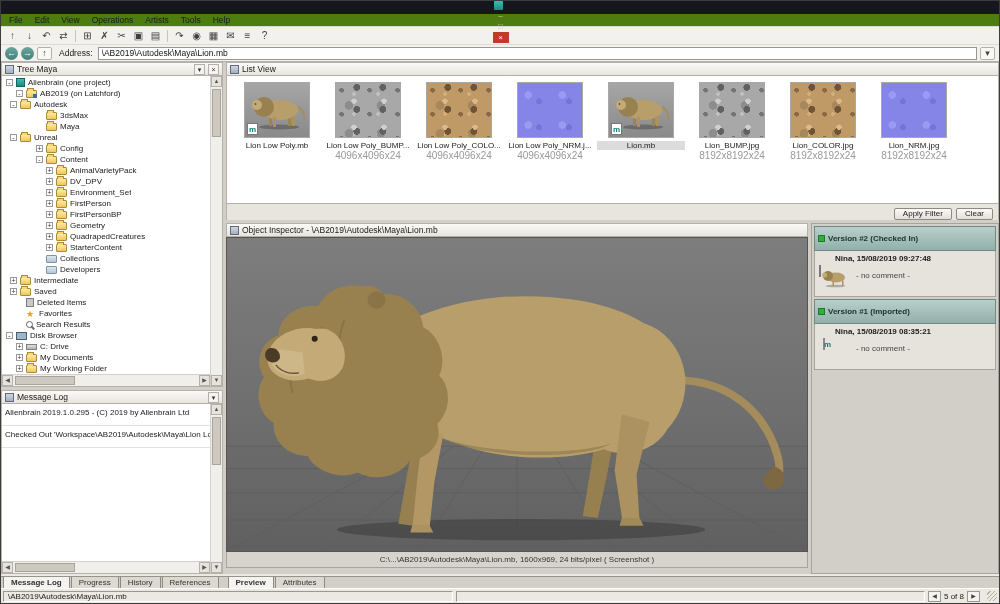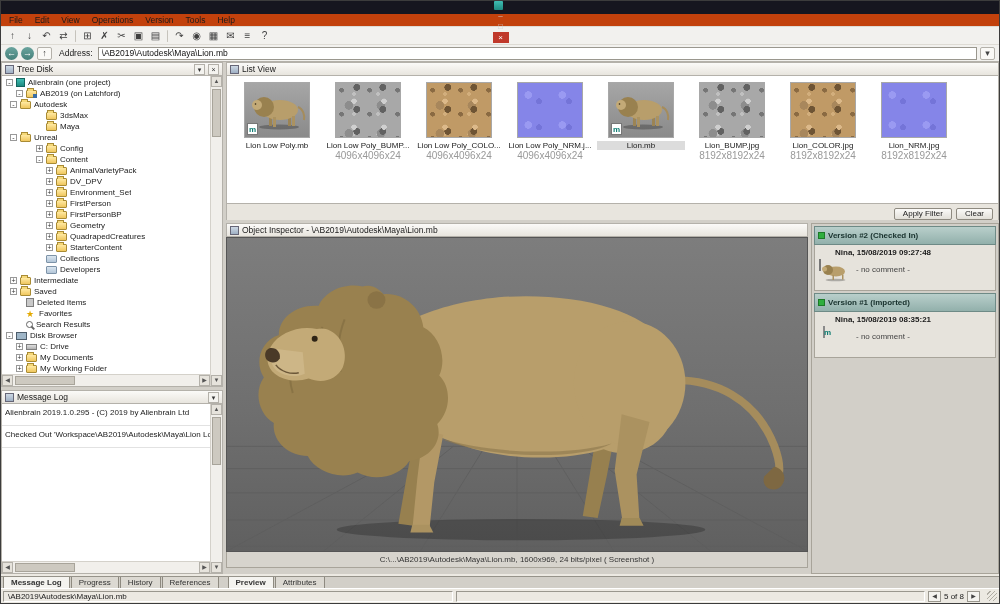--- a/index.html
+++ b/index.html
@@ -10,21 +10,21 @@
 
   
   .titlebar { height:13px; background:#16161f; display:flex; align-items:center; padding:0 3px;flex-direction:column; }
   .app-icon { width:9px; height:9px; background:linear-gradient(#3fbdb2,#1f8a80); border-radius:1px; margin-right:4px; flex:none; }
   .win-title { color:#d8d8d8; font-size:8px; flex:1; white-space:nowrap; overflow:hidden; }
   .winctl { width:16px; height:11px; display:flex; align-items:center; justify-content:center;
             color:#cccccc; font-size:8px; margin-left:1px; flex:none; }
   .winctl.close { background:#c0392b; color:#fff; }
 
   
-  .menubar { height:13px; background:#c2410c; border-bottom:1px solid #dedbd4; display:flex; align-items:center; padding-left:2px; }
+  .menubar { height:13px; background:#4d7c0f; border-bottom:1px solid #dedbd4; display:flex; align-items:center; padding-left:2px; }
   .menu-item { padding:0 6px; font-size:8.5px; line-height:12px; }
 
   
   .toolbar { height:18px; background:#f2f1ee; border-bottom:1px solid #dedbd4; display:flex; align-items:center; padding:0 3px; }
   .tbtn { width:17px; height:15px; display:flex; align-items:center; justify-content:center;
           font-size:10px; color:#3f3f3f; border:1px solid transparent; border-radius:2px; flex:none; }
   .tbtn[data-name^="separator"] { width:1px; height:12px; background:#c6c3bc; border:none; margin:0 3px; }
 
   
   .addressbar { height:17px; background:#f2f1ee; border-bottom:1px solid #b4b1aa; display:flex; align-items:center; padding:0 4px; gap:3px; }
@@ -150,21 +150,21 @@
               border:1px solid #555; overflow:hidden; }
   .viewport svg { position:absolute; inset:0; width:100%; height:100%; }
   .caption { height:16px; background:#d7d4cd; border:1px solid #a8a49a; border-top:none;
              font-size:8px; display:flex; align-items:center; justify-content:center; color:#333; }
   .vp-fill { height:6px; background:#d2cfc8; }
   .insp-split { width:3px; background:#d2cfc8; cursor:col-resize; flex:none; }
 
   
   .versions { flex:1; background:#d2cfc8; border:1px solid #a8a49a; padding:2px; overflow:hidden; }
   .vcard { margin-bottom:2px; }
-  .vhead { height:19px; background:linear-gradient(#b9cfcb,#92b0ab); border:1px solid #6e8a86;
+  .vhead { height:25px; background:linear-gradient(#b9cfcb,#92b0ab); border:1px solid #6e8a86;
            display:flex; align-items:center; gap:3px; padding:0 3px; font-weight:bold; font-size:8px; color:#17302c; }
   .vstatus { width:7px; height:7px; background:#2fae3e; border:1px solid #1d7a28; flex:none; }
   .vtitle { white-space:nowrap; overflow:hidden; }
   .vbody { background:#e6e3dc; border:1px solid #a8a49a; border-top:none; padding:3px 4px 5px; }
   .vauthor { font-weight:bold; font-size:8px;margin-left:16px; }
   .vrow { display:flex; gap:5px; margin-top:3px; align-items:flex-start; }
   .vthumb { width:32px; height:25px; flex:none; position:relative; }
   .vthumb-lion { width:32px; height:25px; background:linear-gradient(#a6a6a6,#8a8a8a); border:1px solid #777; position:relative; overflow:hidden; }
   .vthumb-lion svg { position:absolute; left:0; top:2px; width:30px; height:20px; }
   .vthumb-file { width:18px; height:22px; margin:1px 0 0 4px; background:#fff; border:1px solid #8a8a8a; position:relative; }
@@ -209,21 +209,21 @@
   <div class="menubar" data-name="menubar">
 
       <span class="menu-item" data-name="menu-file">File</span>
 
       <span class="menu-item" data-name="menu-edit">Edit</span>
 
       <span class="menu-item" data-name="menu-view">View</span>
 
       <span class="menu-item" data-name="menu-operations">Operations</span>
 
-      <span class="menu-item" data-name="menu-workflow">Version</span>
+      <span class="menu-item" data-name="menu-workflow">Artists</span>
 
       <span class="menu-item" data-name="menu-tools">Tools</span>
 
       <span class="menu-item" data-name="menu-help">Help</span>
     </div>
 
   <div class="toolbar" data-name="toolbar">
 
       <span class="tbtn" data-name="check-in-icon" title="check-in-icon">↑</span>
 
@@ -268,21 +268,21 @@
     <input class="addr-input" data-name="address-input" value="\AB2019\Autodesk\Maya\Lion.mb" style="">
     <span class="sqbtn" data-name="address-dropdown-icon">▾</span>
   </div>
 
   <div class="main" data-name="main-area">
 
     <div class="left-panel" data-name="left-panel">
 
       <div class="phead tree-header" data-name="tree-view-header">
         <span class="phicon" data-name="tree-view-icon"></span>
-        <span class="phtitle" data-name="tree-view-title">Tree Disk</span>
+        <span class="phtitle" data-name="tree-view-title">Tree Maya</span>
         <span class="phbtn" data-name="tree-menu-icon">▾</span>
         <span class="phbtn" data-name="tree-close-icon">×</span>
       </div>
 
       <div class="tree-body" data-name="tree-view-body">
         <div class="tree-rows" data-name="tree-rows">
 
             <div class="tree-row" data-name="tree-item" data-level="0" data-exp="minus" data-icon="app" title="Alienbrain (one project)">
               <span class="exp" data-name="expander-icon"></span>
               <span class="ticon" data-name="tree-item-icon"></span>

